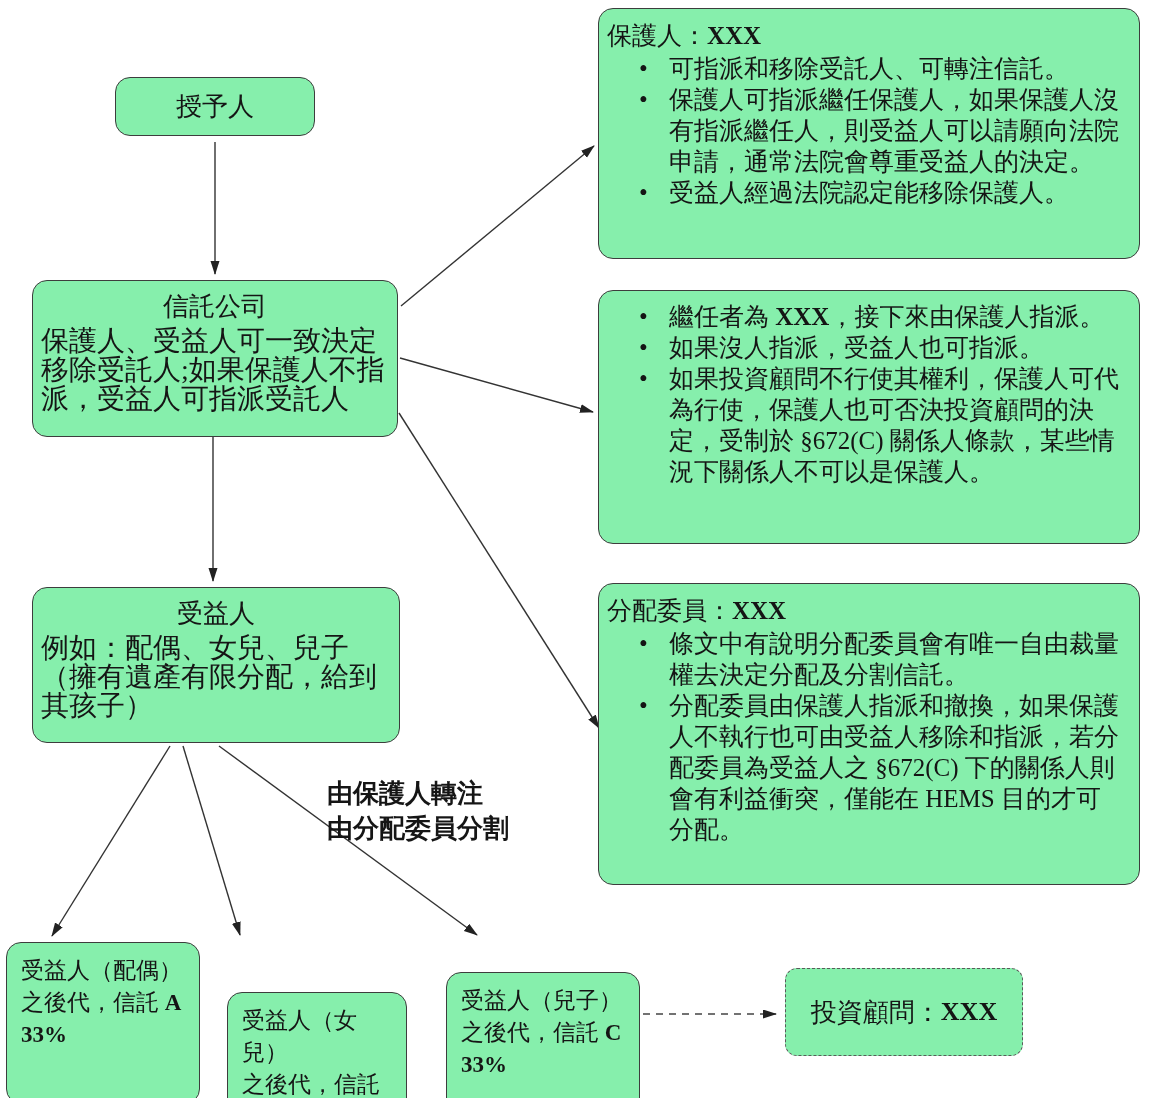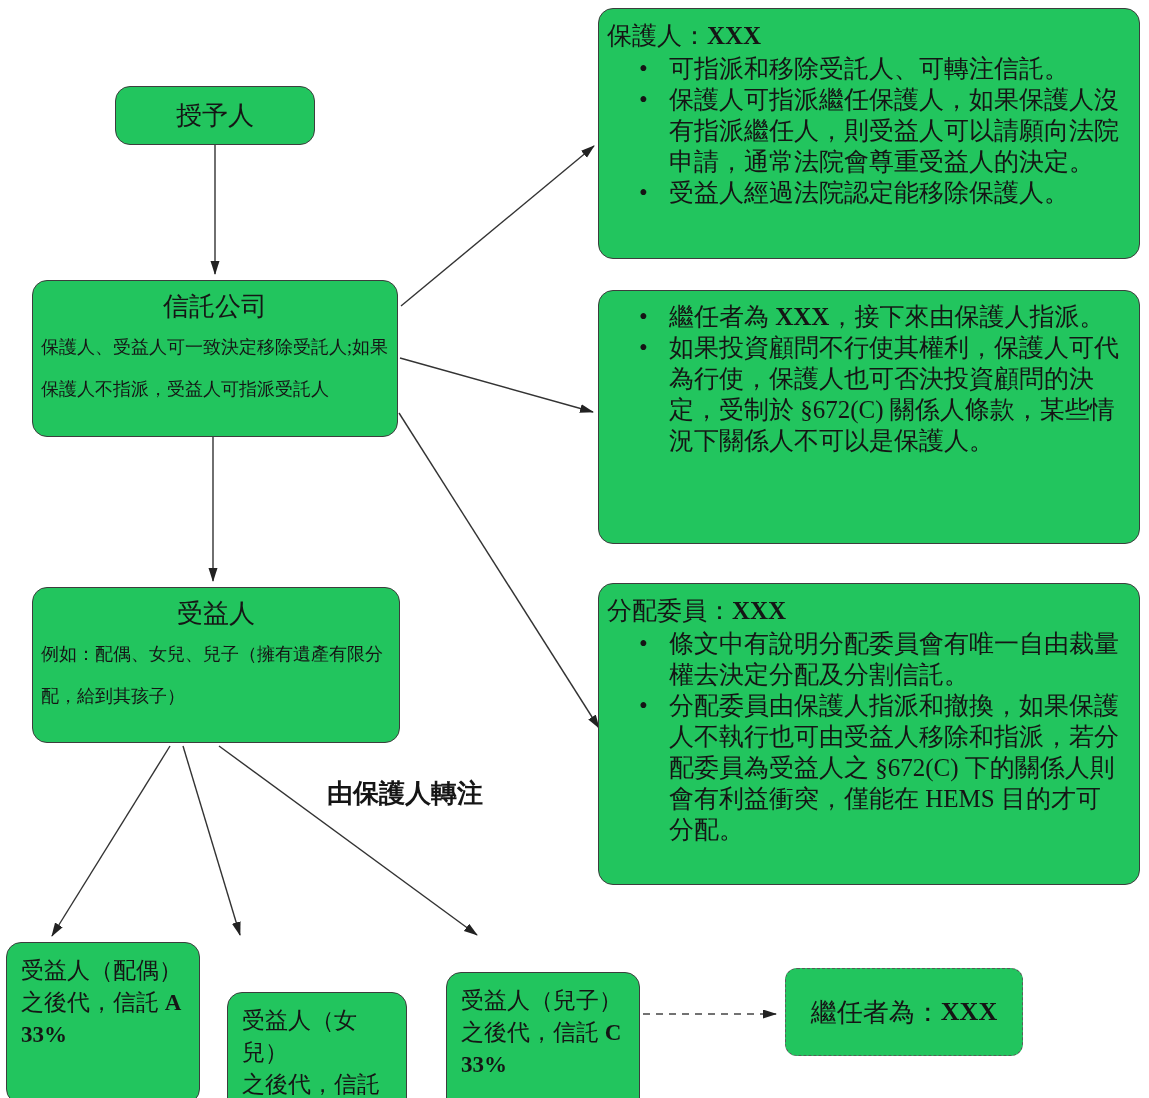--- a/index.html
+++ b/index.html
@@ -3,25 +3,25 @@
 <meta charset="utf-8">
 <style>
   html,body{margin:0;padding:0;background:#ffffff;}
   .canvas{
     position:relative;width:1149px;height:1098px;background:#ffffff;
     font-family:"Liberation Serif","DejaVu Serif",serif;color:#151515;
     overflow:hidden;
   }
   svg.arrows{position:absolute;left:0;top:0;width:1149px;height:1098px;}
   .node{
-    position:absolute;box-sizing:border-box;background:#22c55e;
+    position:absolute;box-sizing:border-box;background:#86efac;
     border:1.5px solid #3d3d3d;border-radius:15px;
   }
   .node-title{text-align:center;font-size:26px;line-height:38px;}
-  .node-body{font-size:18px;line-height:42px;}
+  .node-body{font-size:28px;line-height:29px;}
   .grantor{display:flex;align-items:center;justify-content:center;font-size:26px;}
   .bigbox{padding:7px 8px 23px 8px;}
   .leaf{padding:12px 10px 8px 14px;font-size:23px;line-height:32px;}
   .leaf .strong{font-weight:bold;font-family:"Liberation Serif",serif;}
   .dashedbox{
     border:1.6px dashed #5a5a5a;border-radius:12px;
     display:flex;align-items:center;justify-content:center;
     font-size:26px;
   }
   .dashedbox b{font-weight:bold;}
@@ -52,36 +52,37 @@
     <line x1="213" y1="437" x2="213" y2="581" stroke="#333" stroke-width="1.4" marker-end="url(#ah)"></line>
     <line x1="401" y1="306" x2="594" y2="146" stroke="#333" stroke-width="1.4" marker-end="url(#ah)"></line>
     <line x1="400" y1="358" x2="593" y2="412" stroke="#333" stroke-width="1.4" marker-end="url(#ah)"></line>
     <line x1="399" y1="413" x2="599" y2="728" stroke="#333" stroke-width="1.4" marker-end="url(#ah)"></line>
     <line x1="170" y1="746" x2="52" y2="936" stroke="#333" stroke-width="1.4" marker-end="url(#ah)"></line>
     <line x1="183" y1="746" x2="240" y2="935" stroke="#333" stroke-width="1.4" marker-end="url(#ah)"></line>
     <line x1="219" y1="746" x2="477" y2="935" stroke="#333" stroke-width="1.4" marker-end="url(#ah)"></line>
     <line x1="643" y1="1014" x2="776" y2="1014" stroke="#444" stroke-width="1.4" stroke-dasharray="7 6" marker-end="url(#ah)"></line>
   </svg>
 
-  <div class="node grantor" style="left:115px;top:86px;width:200px;height:59px;">
+  <div class="node grantor" style="left:115px;top:77px;width:200px;height:59px;">
     <span>授予人</span>
   </div>
 
   <div class="node bigbox" style="left:32px;top:280px;width:366px;height:157px;">
     <div class="node-title">信託公司</div>
     <div class="node-body">保護人、受益人可一致決定移除受託人;如果保護人不指派，受益人可指派受託人</div>
   </div>
 
   <div class="node bigbox" style="left:32px;top:587px;width:368px;height:156px;">
     <div class="node-title">受益人</div>
     <div class="node-body">例如：配偶、女兒、兒子（擁有遺產有限分配，給到其孩子）</div>
   </div>
 
   <div class="annotation">
     <div>由保護人轉注</div>
+    <div>由分配委員分割</div>
   </div>
 
   <div class="node leaf" style="left:6px;top:942px;width:194px;height:162px;">
     <div>受益人（配偶）</div>
     <div><span>之後代，信託 </span><span class="strong">A</span></div>
     <div class="strong">33%</div>
   </div>
 
   <div class="node leaf" style="left:227px;top:992px;width:180px;height:143px;">
     <div>受益人（女兒）</div>
@@ -89,36 +90,37 @@
     <div class="strong">33%</div>
   </div>
 
   <div class="node leaf" style="left:446px;top:972px;width:194px;height:148px;">
     <div>受益人（兒子）</div>
     <div><span>之後代，信託 </span><span class="strong">C</span></div>
     <div class="strong">33%</div>
   </div>
 
   <div class="node dashedbox" style="left:785px;top:968px;width:238px;height:88px;">
-    <span>繼任者為：</span>
+    <span>投資顧問：</span>
       <b>XXX</b>
   </div>
 
   <div class="node panel" style="left:598px;top:8px;width:542px;height:251px;">
     <div class="panel-title"><span>保護人：</span><b>XXX</b></div>
     <ul>
       <li>可指派和移除受託人、可轉注信託。</li>
       <li>保護人可指派繼任保護人，如果保護人沒有指派繼任人，則受益人可以請願向法院申請，通常法院會尊重受益人的決定。</li>
       <li>受益人經過法院認定能移除保護人。</li>
     </ul>
   </div>
 
   <div class="node panel" style="left:598px;top:290px;width:542px;height:254px;">
     <ul>
       <li><span>繼任者為 </span><b>XXX</b><span>，接下來由保護人指派。</span></li>
+      <li>如果沒人指派，受益人也可指派。</li>
       <li>如果投資顧問不行使其權利，保護人可代為行使，保護人也可否決投資顧問的決定，受制於 §672(C) 關係人條款，某些情況下關係人不可以是保護人。</li>
     </ul>
   </div>
 
   <div class="node panel" style="left:598px;top:583px;width:542px;height:302px;">
     <div class="panel-title"><span>分配委員：</span><b>XXX</b></div>
     <ul>
       <li>條文中有說明分配委員會有唯一自由裁量權去決定分配及分割信託。</li>
       <li>分配委員由保護人指派和撤換，如果保護人不執行也可由受益人移除和指派，若分配委員為受益人之 §672(C) 下的關係人則會有利益衝突，僅能在 HEMS 目的才可分配。</li>
     </ul>

